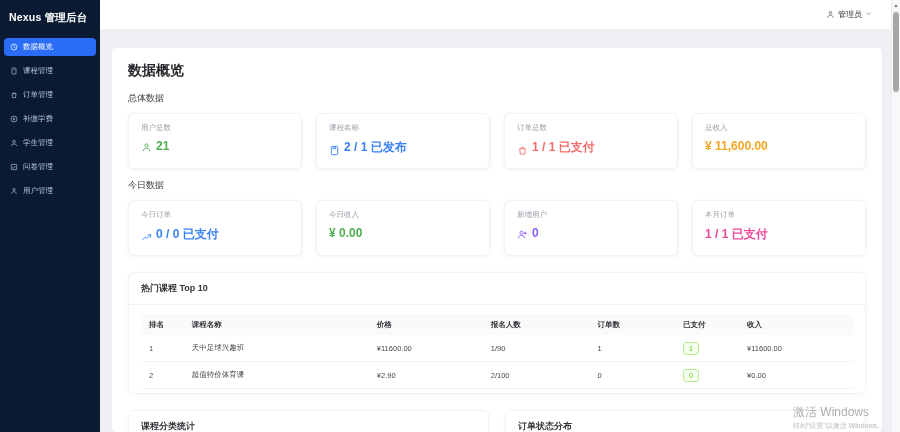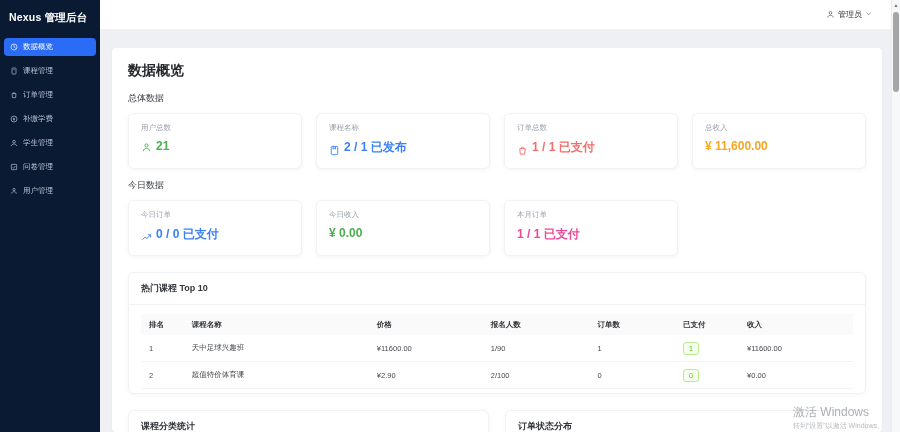--- a/index.html
+++ b/index.html
@@ -214,20 +214,31 @@
               <path d="M3 17l6-6 4 3 8-8"></path>
               <path d="M15 6h6v6"></path>
             </svg>
           <span>0 / 0 已支付</span>
         </div>
       </div>
       <div class="stat-card">
         <div class="stat-label">今日收入</div>
         <div class="stat-value v-green">
           <span>¥ 0.00</span>
+        </div>
+      </div>
+      <div class="stat-card">
+        <div class="stat-label">新增用户</div>
+        <div class="stat-value v-purple">
+          <svg viewBox="0 0 24 24">
+              <circle cx="10" cy="8" r="3.5"></circle>
+              <path d="M3 20c0-4 3.5-6 7-6s7 2 7 6"></path>
+              <path d="M18 6v6M15 9h6"></path>
+            </svg>
+          <span>0</span>
         </div>
       </div>
       <div class="stat-card">
         <div class="stat-label">本月订单</div>
         <div class="stat-value v-pink">
           <span>1 / 1 已支付</span>
         </div>
       </div>
     </div>
 

